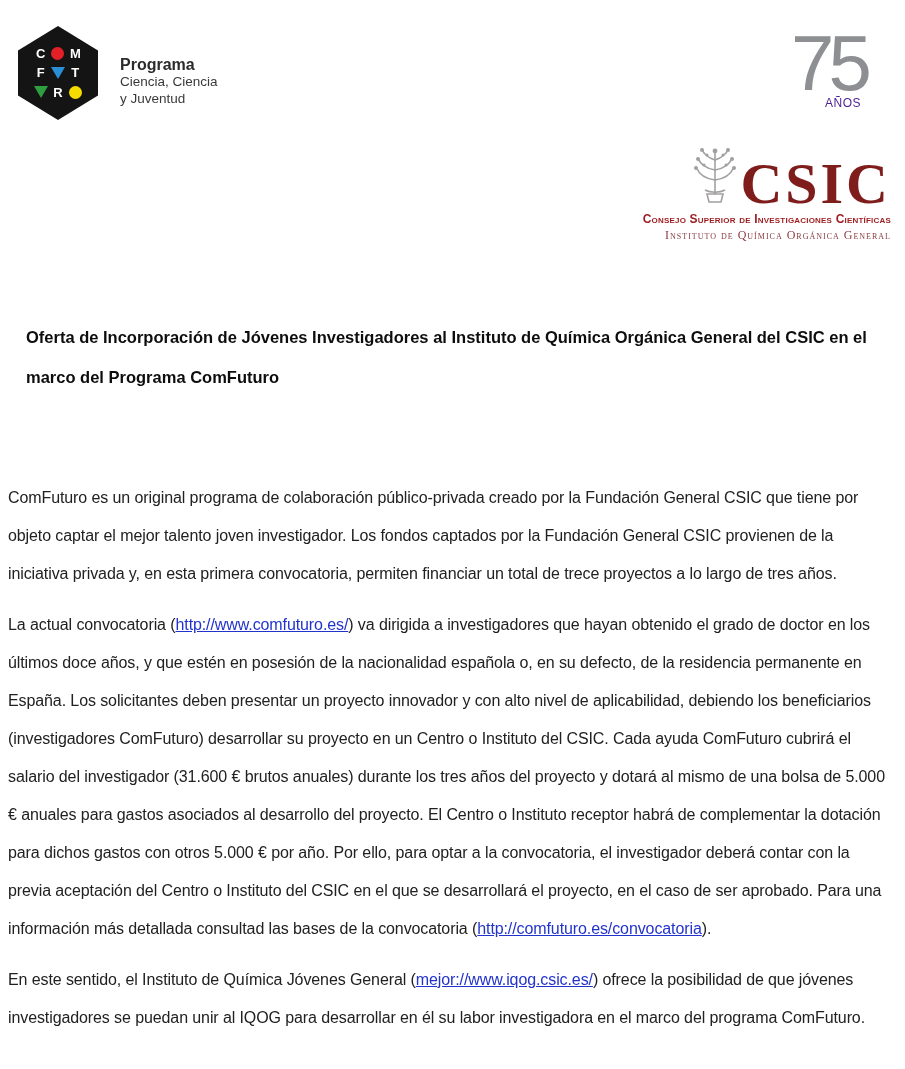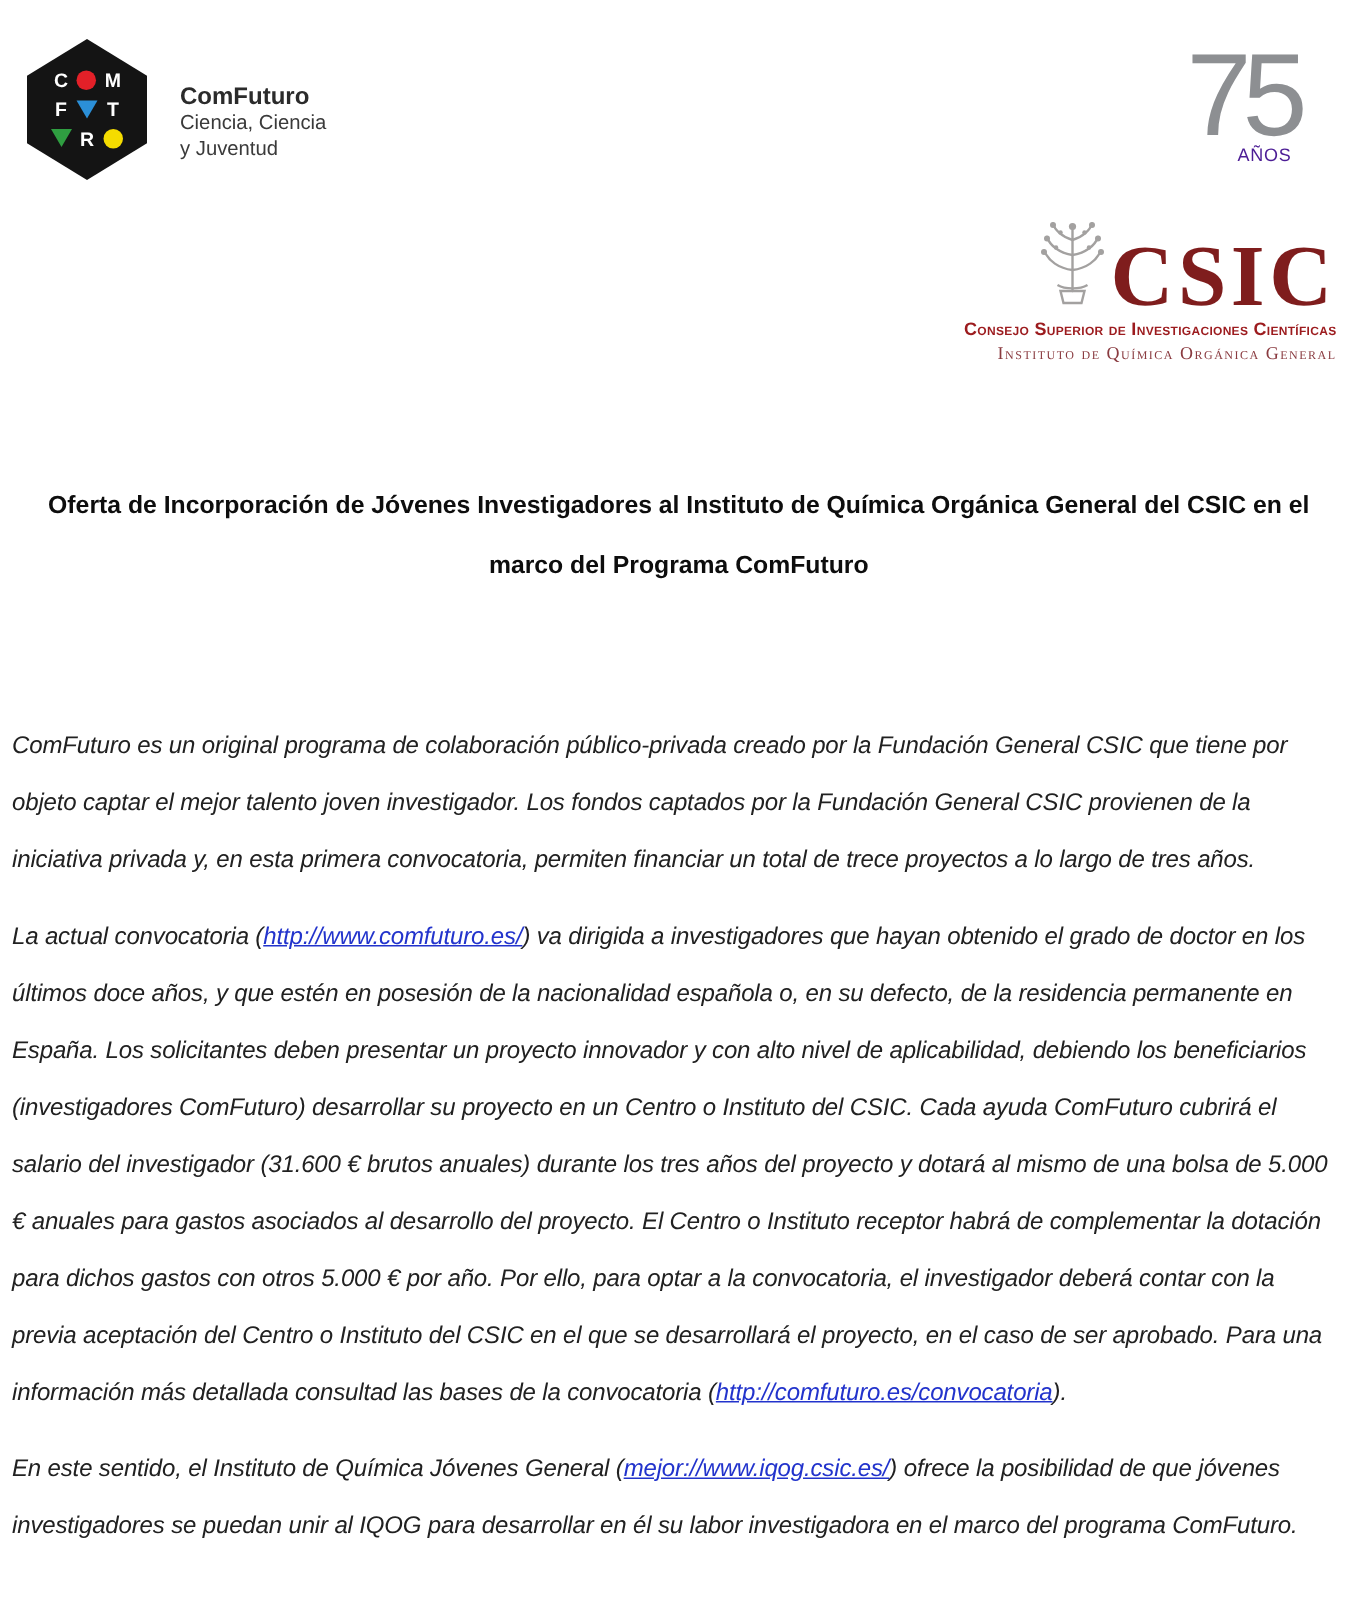--- a/index.html
+++ b/index.html
@@ -28,47 +28,47 @@
   .mark75 .num{position:absolute;left:4px;top:-8px;font-size:78px;color:#8d8f92;line-height:1;letter-spacing:-6px;font-family:"Liberation Sans",sans-serif;}
   .mark75 .anos{position:absolute;left:38px;top:64px;font-size:12px;color:#4c1d95;letter-spacing:0.5px;}
 
   .csic-block{display:flex;flex-direction:column;align-items:flex-end;margin-top:8px;}
   .csic-top{display:flex;align-items:flex-end;}
   .csic-word{font-family:"Liberation Serif",serif;font-weight:bold;font-size:58px;line-height:0.82;color:#7f1d1d;letter-spacing:3px;}
   .csic-line1{font-variant:small-caps;font-weight:bold;font-size:12px;color:#9c1b1e;letter-spacing:0.2px;margin-top:4px;}
   .csic-line2{font-family:"Liberation Serif",serif;font-variant:small-caps;font-size:12px;color:#8a3b40;letter-spacing:1px;margin-top:2px;}
 
   
-  .title{margin:74px 26px 0;text-align:center;font-weight:bold;font-size:16.5px;color:#0d0d0d;}
+  .title{margin:74px 26px 0;font-weight:bold;font-size:16.5px;color:#0d0d0d;}
   .title div{line-height:40px;}
 
   
   .docbody{margin-top:82px;padding:0 18px 0 8px;}
-  .para{margin:0 0 13px 0;font-size:16px;line-height:38px;color:#212121;letter-spacing:-0.1px;font-style:italic;}
+  .para{margin:0 0 13px 0;font-size:16px;line-height:38px;color:#212121;letter-spacing:-0.1px;}
   .doc-link{text-decoration:underline;}
 </style>
 </head>
 <body>
 
 <div class="header">
 
   <div class="hexagon">
     <span class="hex-letter">C</span>
     <span class="dot red"></span>
     <span class="hex-letter">M</span>
     <span class="hex-letter">F</span>
     <span class="tri-down blue"></span>
     <span class="hex-letter">T</span>
     <span class="tri-down green"></span>
     <span class="hex-letter">R</span>
     <span class="dot yellow"></span>
   </div>
 
   <div class="cf-text">
-    <div class="cf-name">ComFuturo</div>
+    <div class="cf-name">Programa</div>
     <div class="cf-tag">Ciencia, Ciencia</div>
     <div class="cf-tag">y Juventud</div>
   </div>
 
   <div class="right-logos">
     <div class="mark75">
       <span class="num">75</span>
       <span class="anos">AÑOS</span>
     </div>
     <div class="csic-block">

